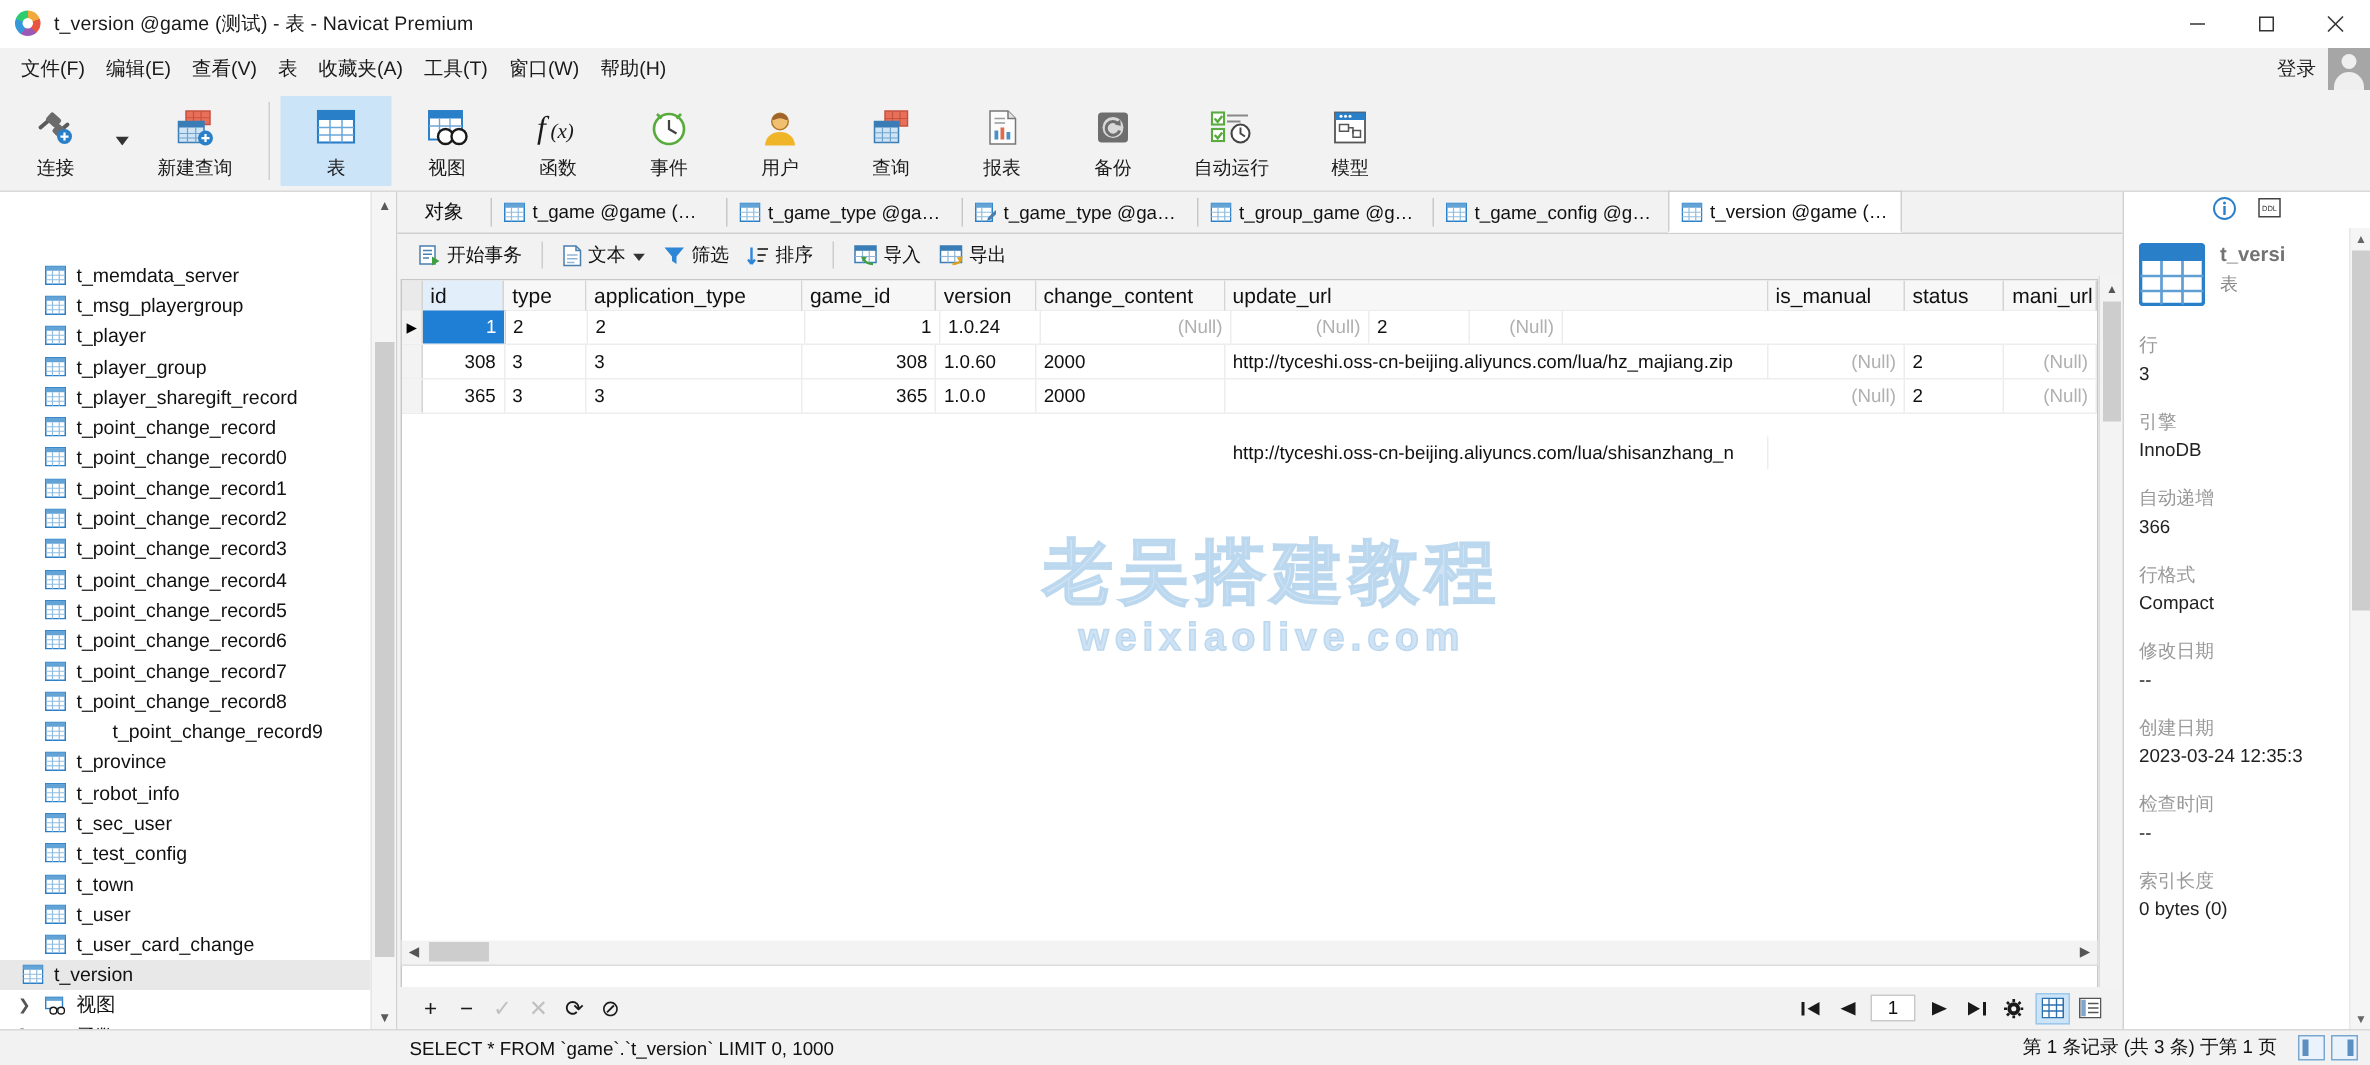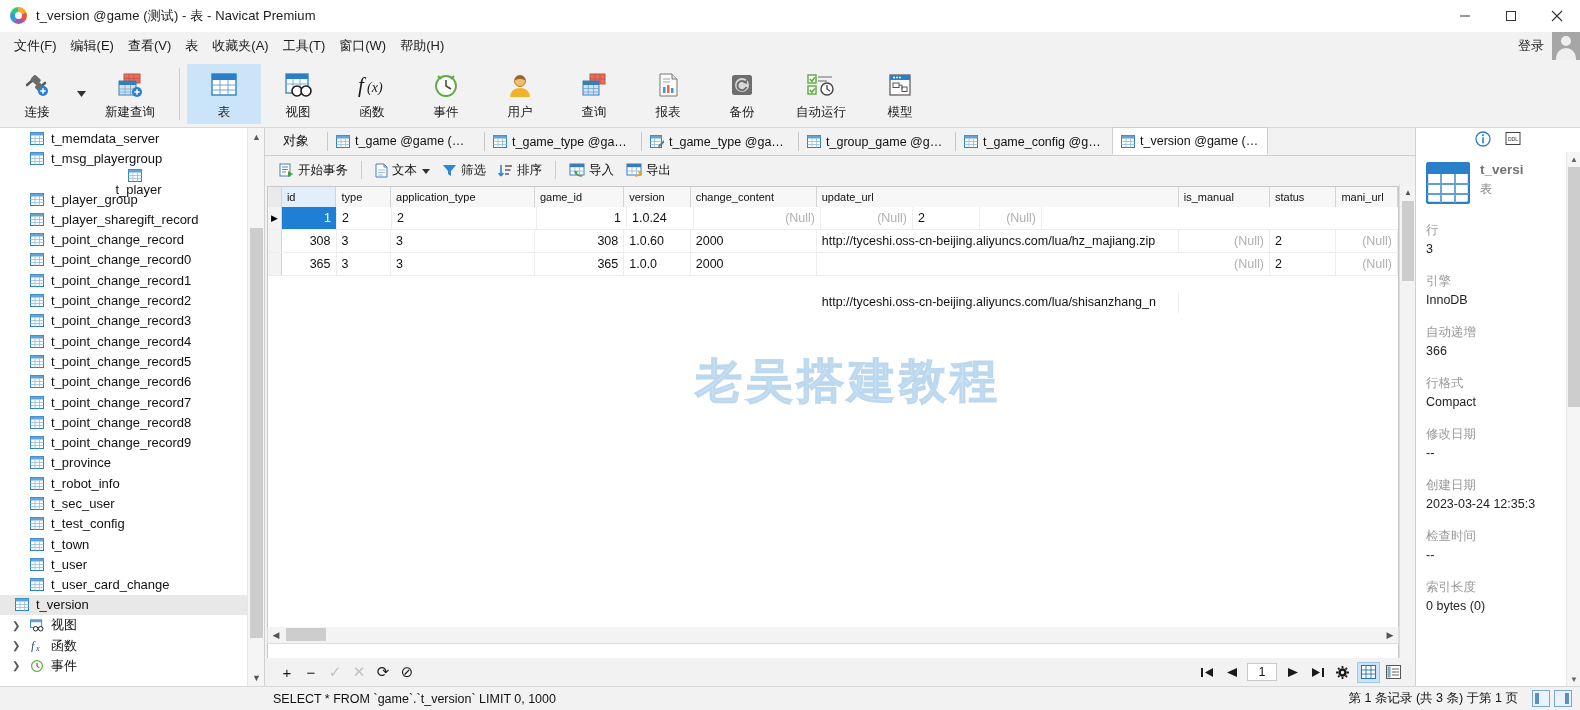--- a/index.html
+++ b/index.html
@@ -147,21 +147,21 @@
   .act .aico { margin-right: 4px; display: flex; align-items: center; }
   .act-sep { width: 1px; height: 18px; background: #cccccc; margin: 0 7px; }
 
   
   .gridwrap {
     position: absolute; left: 2px; top: 58px; width: 1132px; height: 578px;
     background: #ffffff; border: 1px solid #c7c7c7; overflow: hidden;
   }
   .gridhead { display: flex; height: 20px; background: #f3f3f3; border-bottom: 1px solid #c7c7c7; }
   .gh {
-    height: 20px; line-height: 20px; font-size: 11px; color: #111;
+    height: 20px; line-height: 20px; font-size: 14px; color: #111;
     border-right: 1px solid #d4d4d4; padding-left: 5px; overflow: hidden; white-space: nowrap;
     background: #f7f7f7;
   }
   .gh.rowmark { width: 14px; padding: 0; background: #eaeaea; }
   .gh.hsel { background: #e3eefb; }
   .grow { display: flex; height: 23px; border-bottom: 1px solid #ededed; }
   .gc {
     height: 22px; line-height: 22px; font-size: 12.5px; color: #111;
     border-right: 1px solid #ededed; padding: 0 5px; overflow: hidden; white-space: nowrap;
   }
@@ -519,21 +519,21 @@
         </svg>
       </div>
       <div class="rb-lab">模型</div>
     </div>
   </div>
 
   <div class="main">
 
     <div class="sidebar">
       <div class="side-list" id="side-list">
-          <div class="tree-row" style="position: relative;">
+          <div class="tree-row" style="position: relative; margin-top: 45px;">
             <svg class="tbl-ico" viewBox="0 0 14 13">
               <rect x="0.5" y="0.5" width="13" height="12" fill="#ffffff" stroke="#2a7fc9"></rect>
               <rect x="0.5" y="0.5" width="13" height="3" fill="#63a3d6"></rect>
               <g stroke="#8fbde0" stroke-width="0.8">
                 <line x1="5" y1="3.5" x2="5" y2="12.5"></line>
                 <line x1="9.5" y1="3.5" x2="9.5" y2="12.5"></line>
                 <line x1="0.5" y1="6.5" x2="13.5" y2="6.5"></line>
                 <line x1="0.5" y1="9.5" x2="13.5" y2="9.5"></line>
               </g>
             </svg>
@@ -545,21 +545,21 @@
               <rect x="0.5" y="0.5" width="13" height="3" fill="#63a3d6"></rect>
               <g stroke="#8fbde0" stroke-width="0.8">
                 <line x1="5" y1="3.5" x2="5" y2="12.5"></line>
                 <line x1="9.5" y1="3.5" x2="9.5" y2="12.5"></line>
                 <line x1="0.5" y1="6.5" x2="13.5" y2="6.5"></line>
                 <line x1="0.5" y1="9.5" x2="13.5" y2="9.5"></line>
               </g>
             </svg>
             <span>t_msg_playergroup</span>
           </div>
-          <div class="tree-row" style="position: relative; flex-direction: column;">
+          <div class="tree-row" style="position: relative;">
             <svg class="tbl-ico" viewBox="0 0 14 13">
               <rect x="0.5" y="0.5" width="13" height="12" fill="#ffffff" stroke="#2a7fc9"></rect>
               <rect x="0.5" y="0.5" width="13" height="3" fill="#63a3d6"></rect>
               <g stroke="#8fbde0" stroke-width="0.8">
                 <line x1="5" y1="3.5" x2="5" y2="12.5"></line>
                 <line x1="9.5" y1="3.5" x2="9.5" y2="12.5"></line>
                 <line x1="0.5" y1="6.5" x2="13.5" y2="6.5"></line>
                 <line x1="0.5" y1="9.5" x2="13.5" y2="9.5"></line>
               </g>
             </svg>
@@ -714,21 +714,21 @@
               <rect x="0.5" y="0.5" width="13" height="3" fill="#63a3d6"></rect>
               <g stroke="#8fbde0" stroke-width="0.8">
                 <line x1="5" y1="3.5" x2="5" y2="12.5"></line>
                 <line x1="9.5" y1="3.5" x2="9.5" y2="12.5"></line>
                 <line x1="0.5" y1="6.5" x2="13.5" y2="6.5"></line>
                 <line x1="0.5" y1="9.5" x2="13.5" y2="9.5"></line>
               </g>
             </svg>
             <span>t_point_change_record8</span>
           </div>
-          <div class="tree-row" style="position: relative;">
+          <div class="tree-row" style="position: relative; gap: 24px;">
             <svg class="tbl-ico" viewBox="0 0 14 13">
               <rect x="0.5" y="0.5" width="13" height="12" fill="#ffffff" stroke="#2a7fc9"></rect>
               <rect x="0.5" y="0.5" width="13" height="3" fill="#63a3d6"></rect>
               <g stroke="#8fbde0" stroke-width="0.8">
                 <line x1="5" y1="3.5" x2="5" y2="12.5"></line>
                 <line x1="9.5" y1="3.5" x2="9.5" y2="12.5"></line>
                 <line x1="0.5" y1="6.5" x2="13.5" y2="6.5"></line>
                 <line x1="0.5" y1="9.5" x2="13.5" y2="9.5"></line>
               </g>
             </svg>
@@ -1101,20 +1101,21 @@
               <div class="gc" style="width: 67px;">1.0.0</div>
               <div class="gc" style="width: 127px;">2000</div>
               <div class="gc" style="width: 365px; margin-top: 38px;">http://tyceshi.oss-cn-beijing.aliyuncs.com/lua/shisanzhang_n</div>
               <div class="gc num nullv" style="width: 92px;">(Null)</div>
               <div class="gc" style="width: 67px;">2</div>
               <div class="gc nullv" style="width: 62px;">(Null)</div>
             </div>
           </div>
         <div class="watermark">
           <div class="wm1">老吴搭建教程</div>
+          <div class="wm2">weixiaolive.com</div>
         </div>
       </div>
 
       <div class="gvscroll">
         <div class="a up">▲</div>
         <div class="th"></div>
 
       </div>
 
       <div class="ghscroll">

